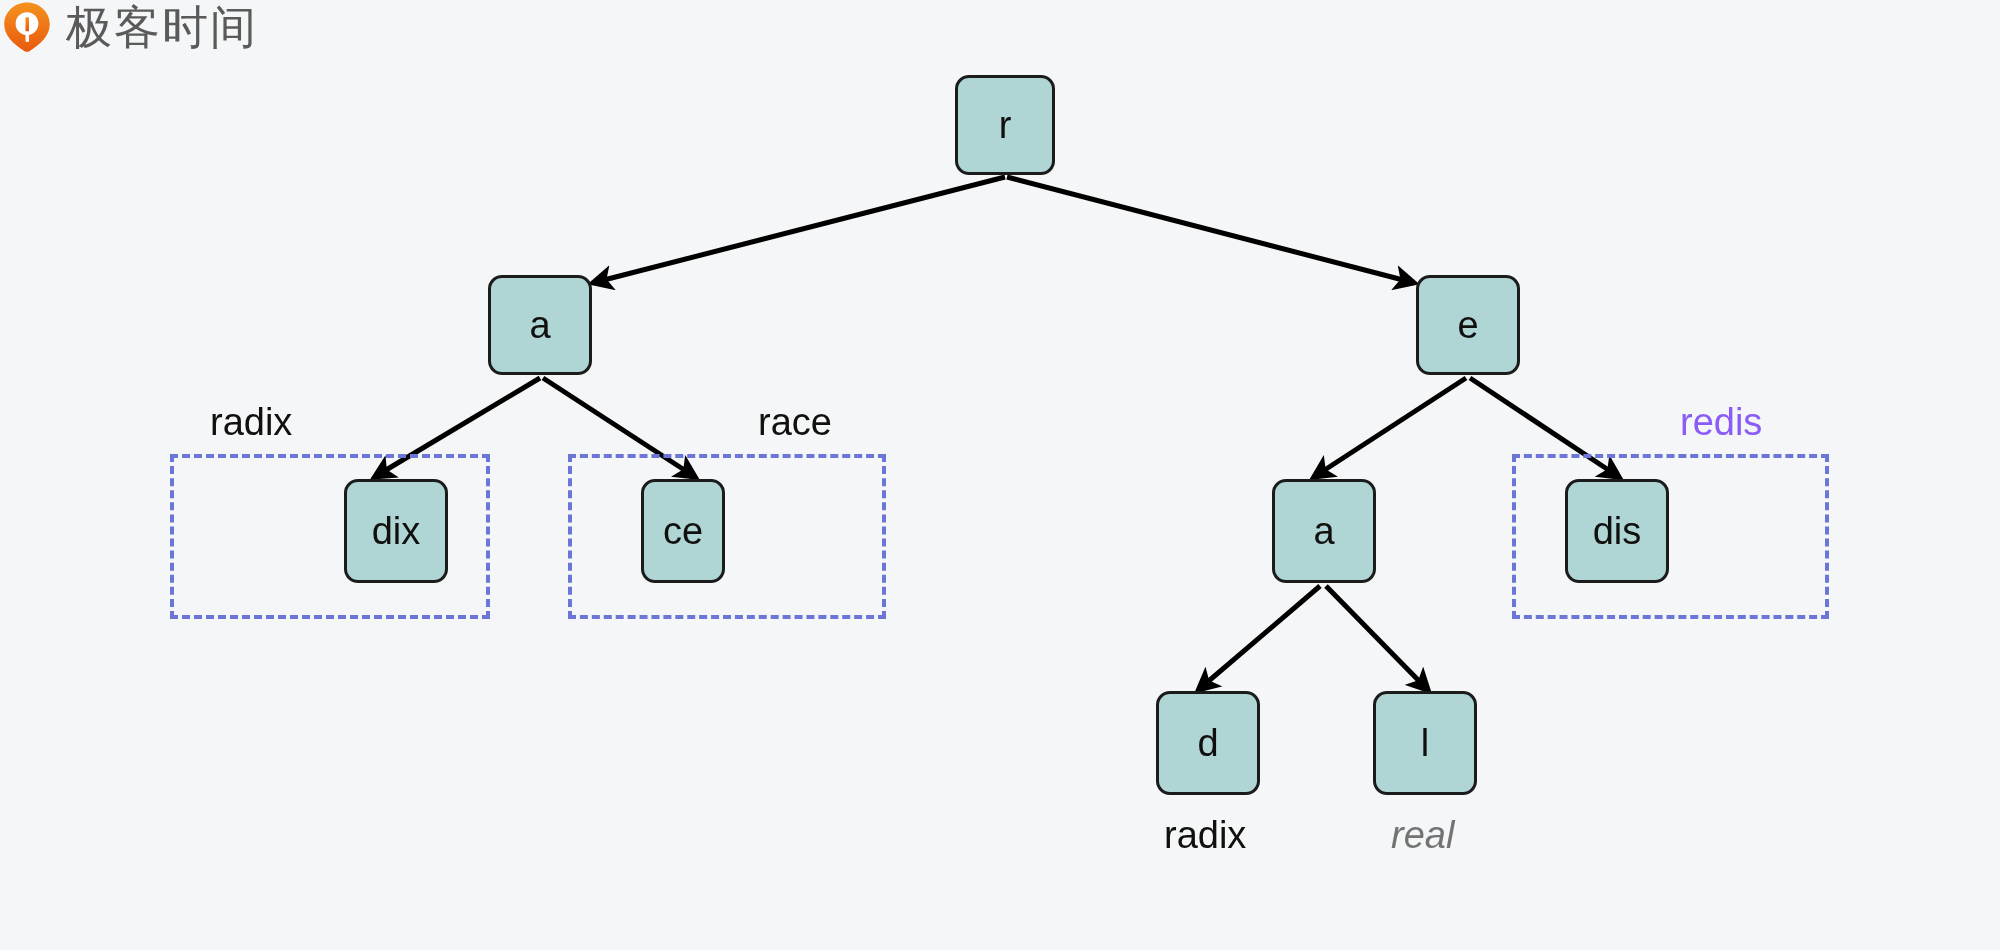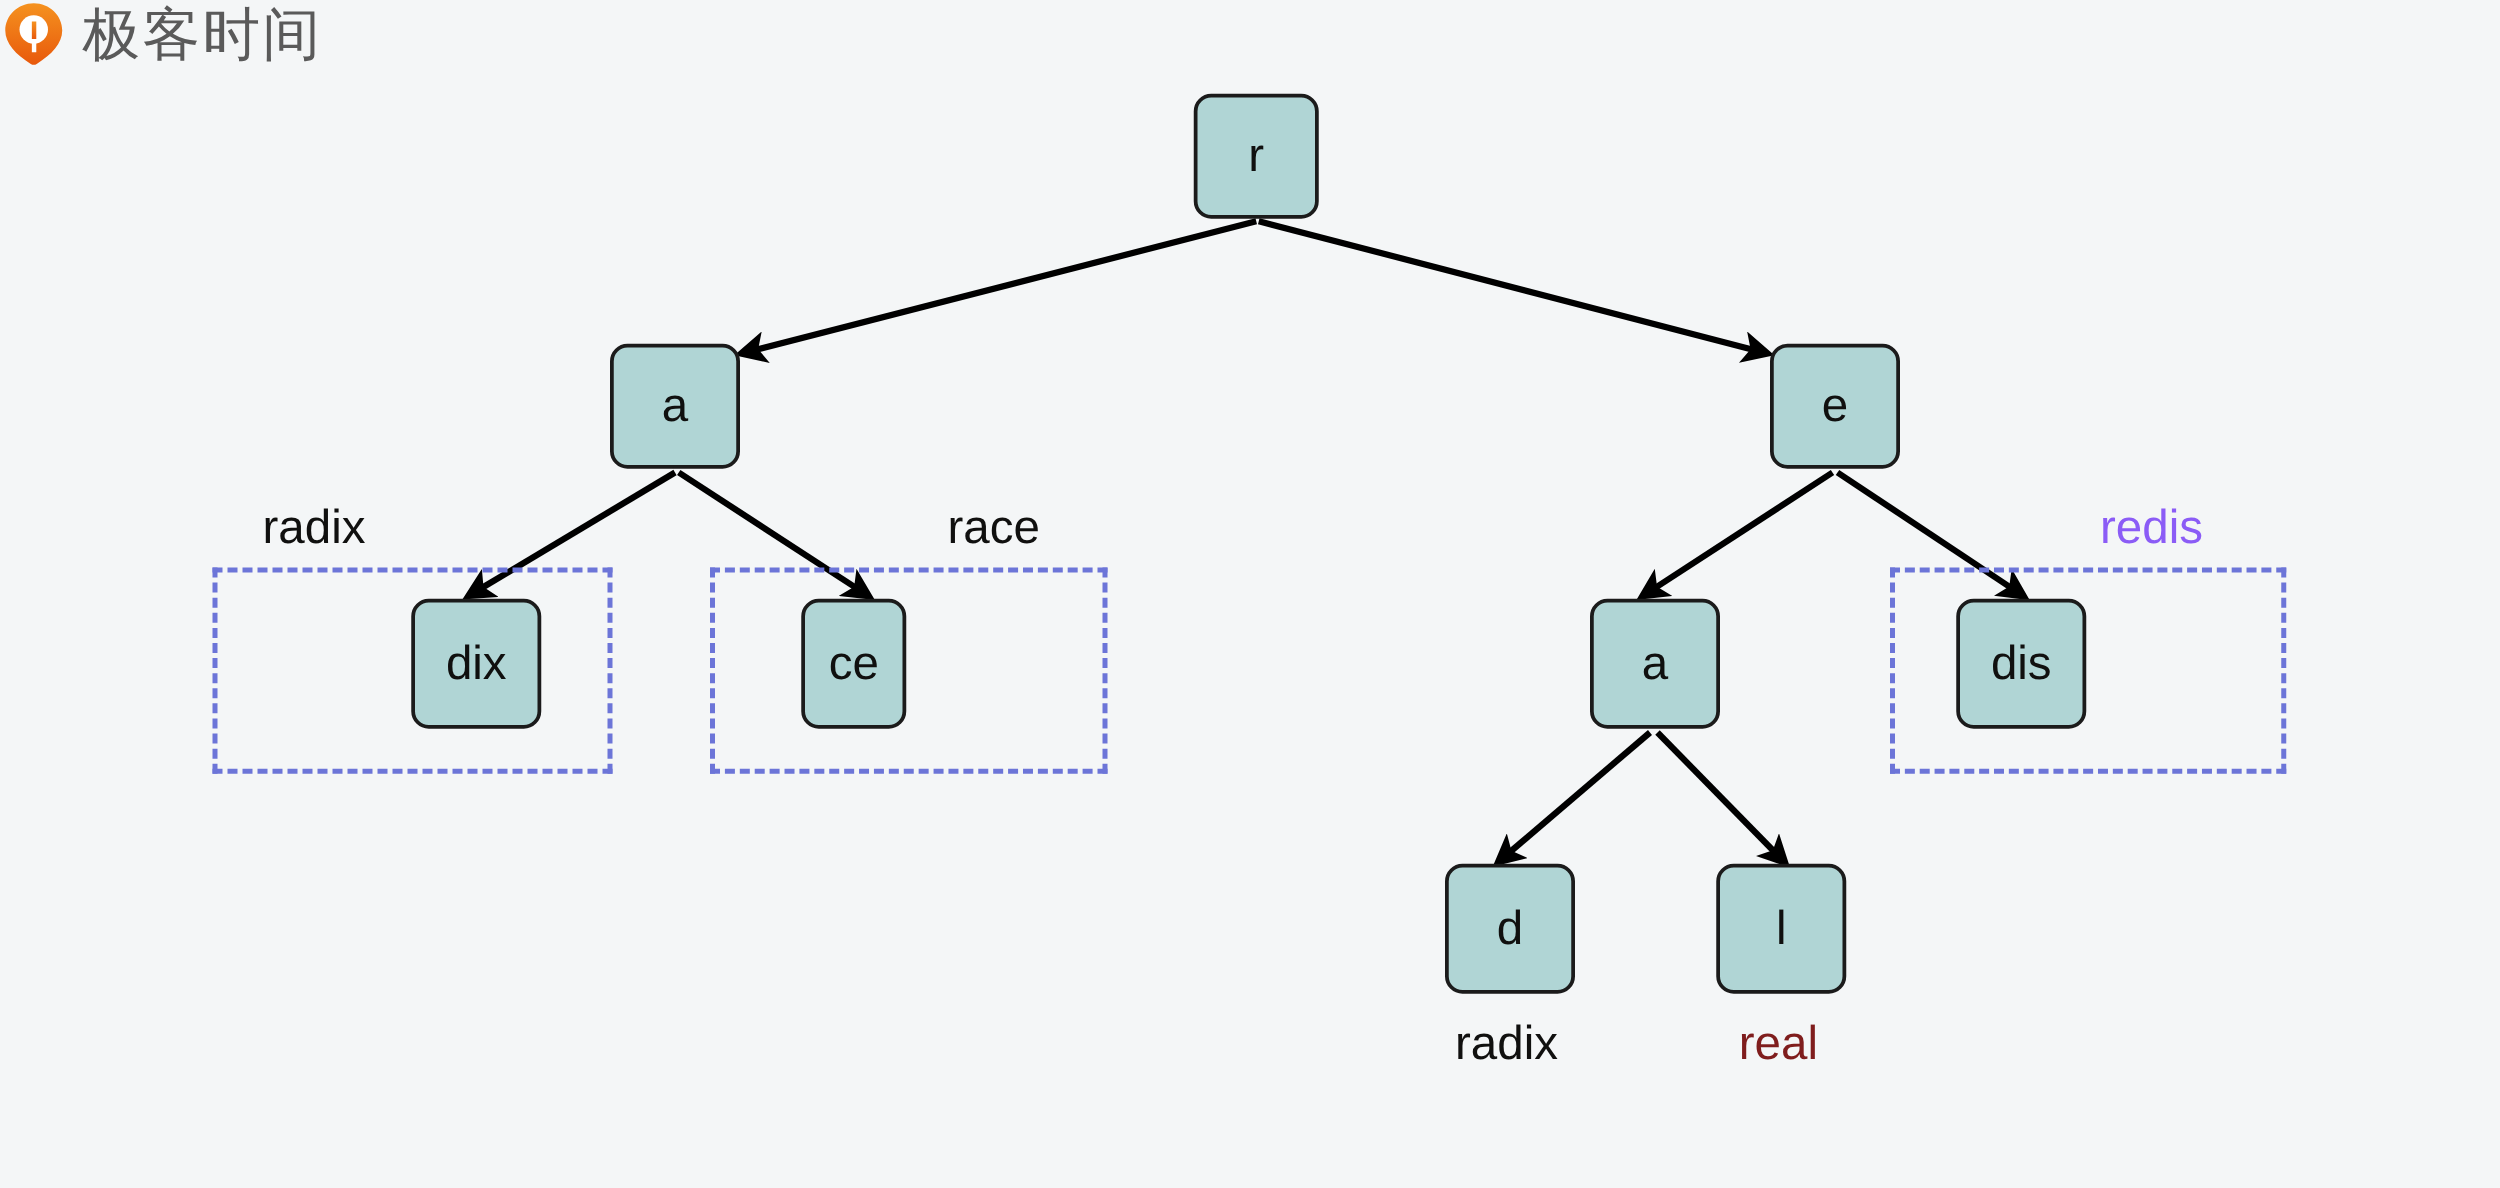--- a/index.html
+++ b/index.html
@@ -105,21 +105,21 @@
   <div id="node-layer">
       <div class="node" style="left: 955px; top: 75px; width: 100px; height: 100px; background: rgb(176, 213, 213); border-color: rgb(27, 27, 27);">
         <span>r</span>
       </div>
       <div class="node" style="left: 488px; top: 275px; width: 104px; height: 100px; background: rgb(176, 213, 213); border-color: rgb(27, 27, 27);">
         <span>a</span>
       </div>
       <div class="node" style="left: 1416px; top: 275px; width: 104px; height: 100px; background: rgb(176, 213, 213); border-color: rgb(27, 27, 27);">
         <span>e</span>
       </div>
-      <div class="node" style="left: 329px; top: 479px; width: 104px; height: 104px; background: rgb(176, 213, 213); border-color: rgb(27, 27, 27);">
+      <div class="node" style="left: 344px; top: 479px; width: 104px; height: 104px; background: rgb(176, 213, 213); border-color: rgb(27, 27, 27);">
         <span>dix</span>
       </div>
       <div class="node" style="left: 641px; top: 479px; width: 84px; height: 104px; background: rgb(176, 213, 213); border-color: rgb(27, 27, 27);">
         <span>ce</span>
       </div>
       <div class="node" style="left: 1272px; top: 479px; width: 104px; height: 104px; background: rgb(176, 213, 213); border-color: rgb(27, 27, 27);">
         <span>a</span>
       </div>
       <div class="node" style="left: 1565px; top: 479px; width: 104px; height: 104px; background: rgb(176, 213, 213); border-color: rgb(27, 27, 27);">
         <span>dis</span>
@@ -129,21 +129,21 @@
       </div>
       <div class="node" style="left: 1373px; top: 691px; width: 104px; height: 104px; background: rgb(176, 213, 213); border-color: rgb(27, 27, 27);">
         <span>l</span>
       </div>
     </div>
   <div id="label-layer">
       <div class="free-label" style="left: 210px; top: 403px; color: rgb(16, 16, 15); text-align: center;">radix</div>
       <div class="free-label" style="left: 758px; top: 403px; color: rgb(16, 16, 15);">race</div>
       <div class="free-label" style="left: 1680px; top: 403px; color: #8b5cf6;">redis</div>
       <div class="free-label" style="left: 1164px; top: 816px; color: rgb(16, 16, 15);">radix</div>
-      <div class="free-label" style="left: 1391px; top: 816px; color: #7f1d1d;">real</div>
+      <div class="free-label" style="left: 1391px; top: 816px; color: #737373; font-style: italic;">real</div>
     </div>
 
   <div class="watermark">
     <svg class="watermark-mark" viewBox="0 0 64 64">
       <defs>
         <linearGradient id="wmgrad" x1="0" y1="0" x2="0" y2="1">
           <stop offset="0%" stop-color="#f5921f"></stop>
           <stop offset="100%" stop-color="#e8590c"></stop>
         </linearGradient>
       </defs>

